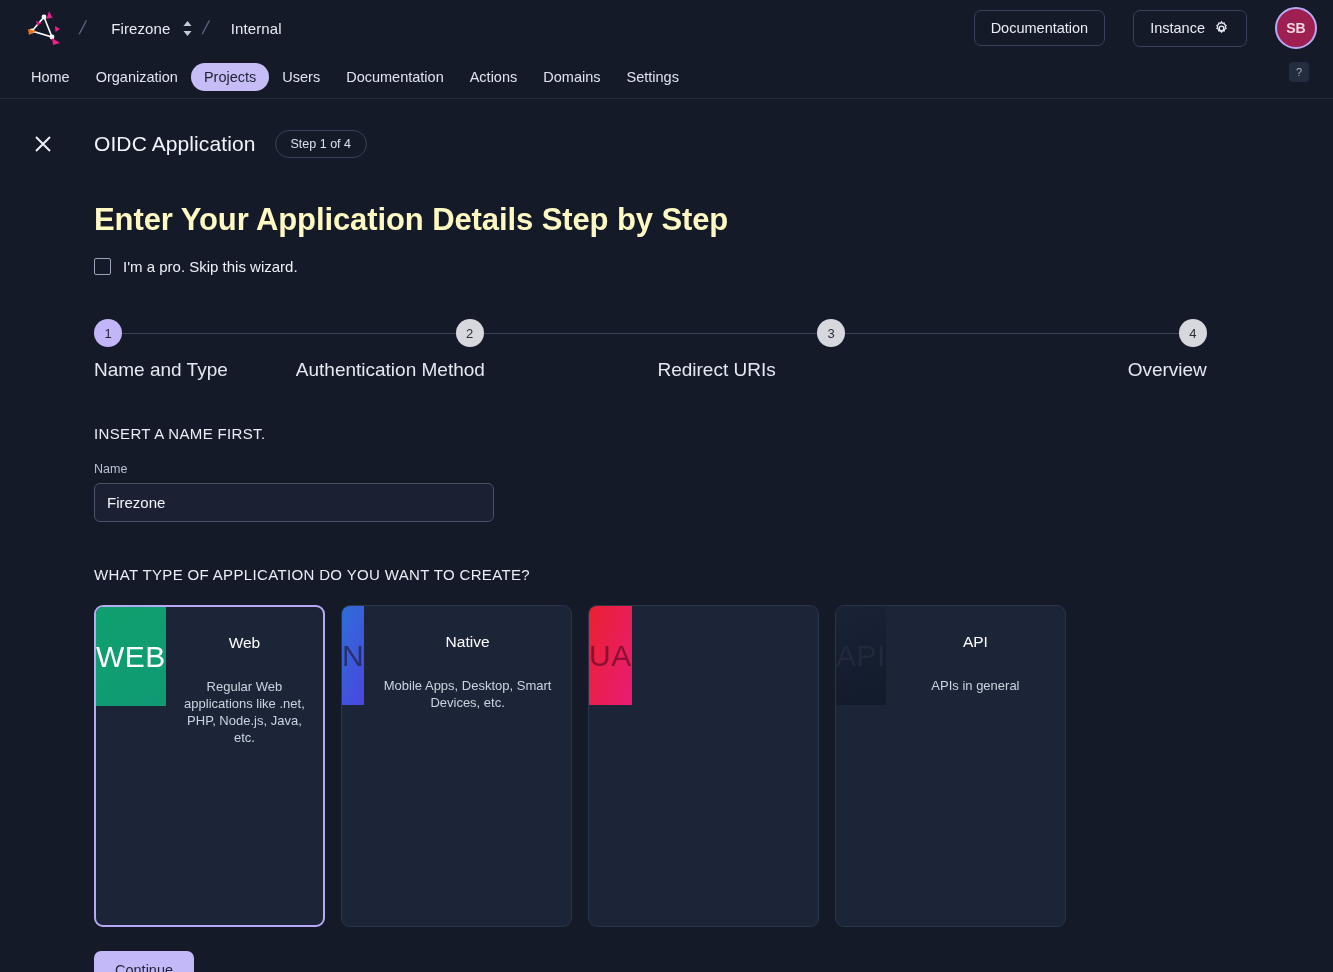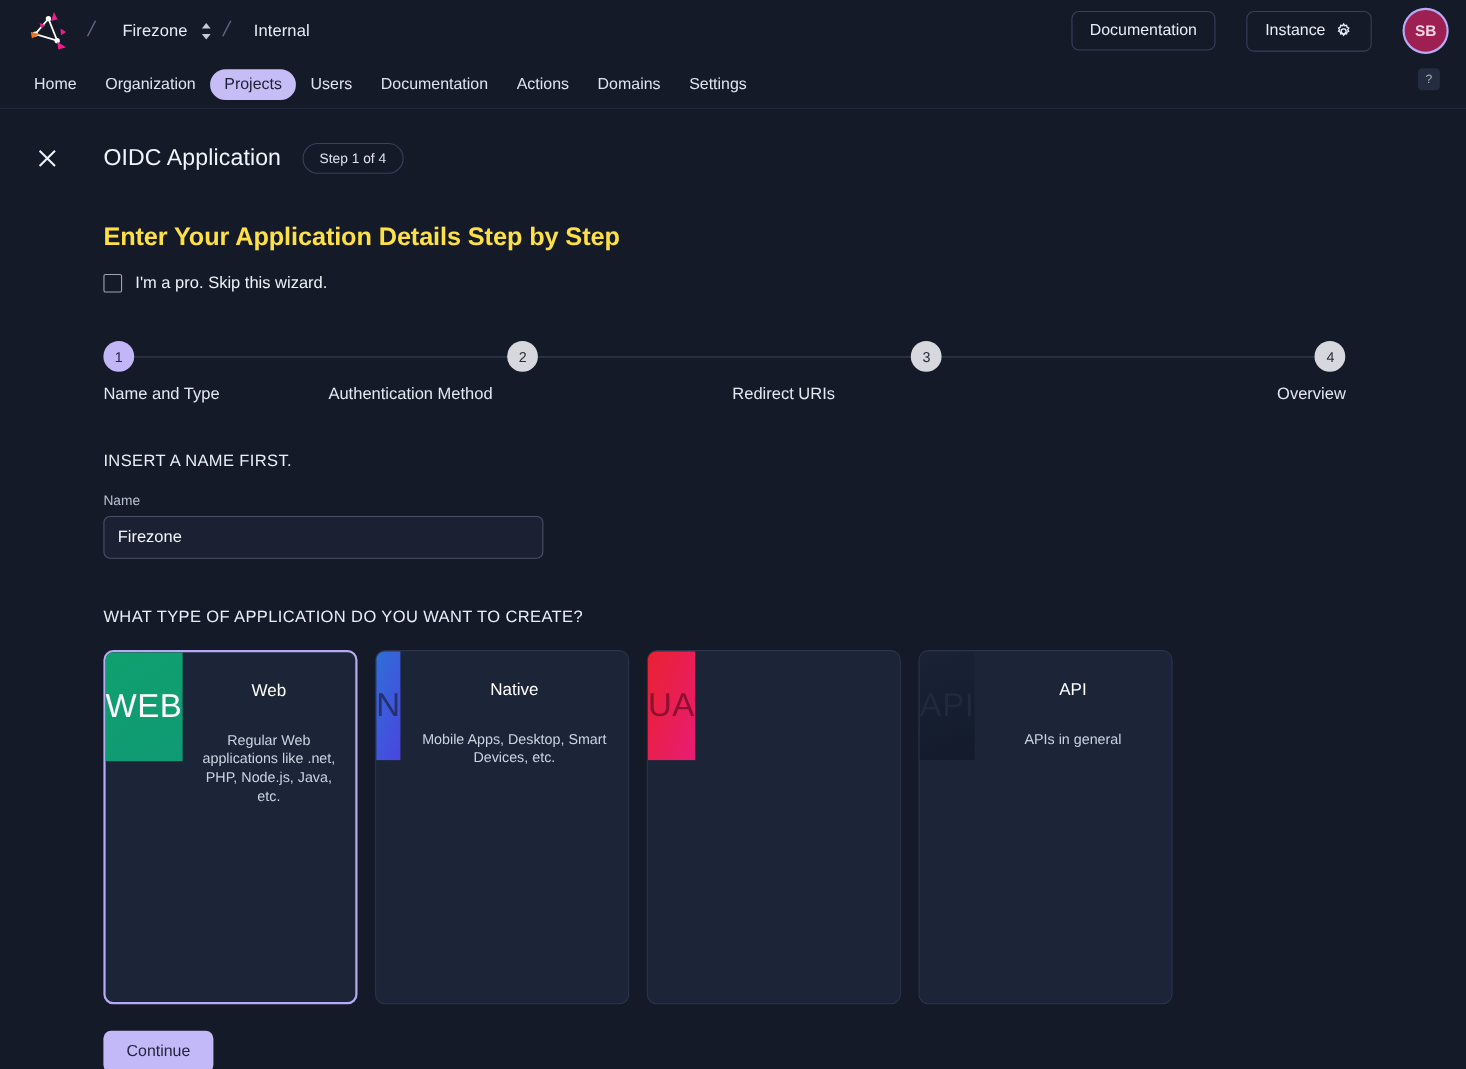--- a/index.html
+++ b/index.html
@@ -125,23 +125,23 @@
     border: 1px solid #39415b;
     border-radius: 999px;
     padding: 6px 15px;
     font-size: 12.5px;
     color: #dbe1ed;
   }
 
   
   .content { padding: 0 0 0 94px; }
   h1.page-h {
-    font-size: 23px;
+    font-size: 31px;
     font-weight: bold;
-    color: #fde047;
+    color: #fef9c3;
     margin-top: 41px;
     letter-spacing: -.1px;
   }
   .skip-row {
     display: flex; align-items: center; gap: 12px;
     margin-top: 20px;
     cursor: pointer;
   }
   .cbx {
     width: 17px; height: 17px;
@@ -178,21 +178,21 @@
     cursor: pointer;
   }
   .dot.current { background: #c2b6f9; color: #2a2340; }
   .line {
     flex: 1 1 auto;
     height: 1px;
     background: #3b4257;
   }
   .step-label {
     margin-top: 12px;
-    font-size: 15px;
+    font-size: 19px;
     color: #e3e8f1;
     white-space: nowrap;
   }
   .step:nth-child(2) .step-top,
   .step:nth-child(3) .step-top { }
   .step.center .step-label { transform: translateX(-50%); margin-left: 14px; }
   .step.last .step-label { transform: translateX(-100%); margin-left: 28px; }
 
   
   .section-title {

